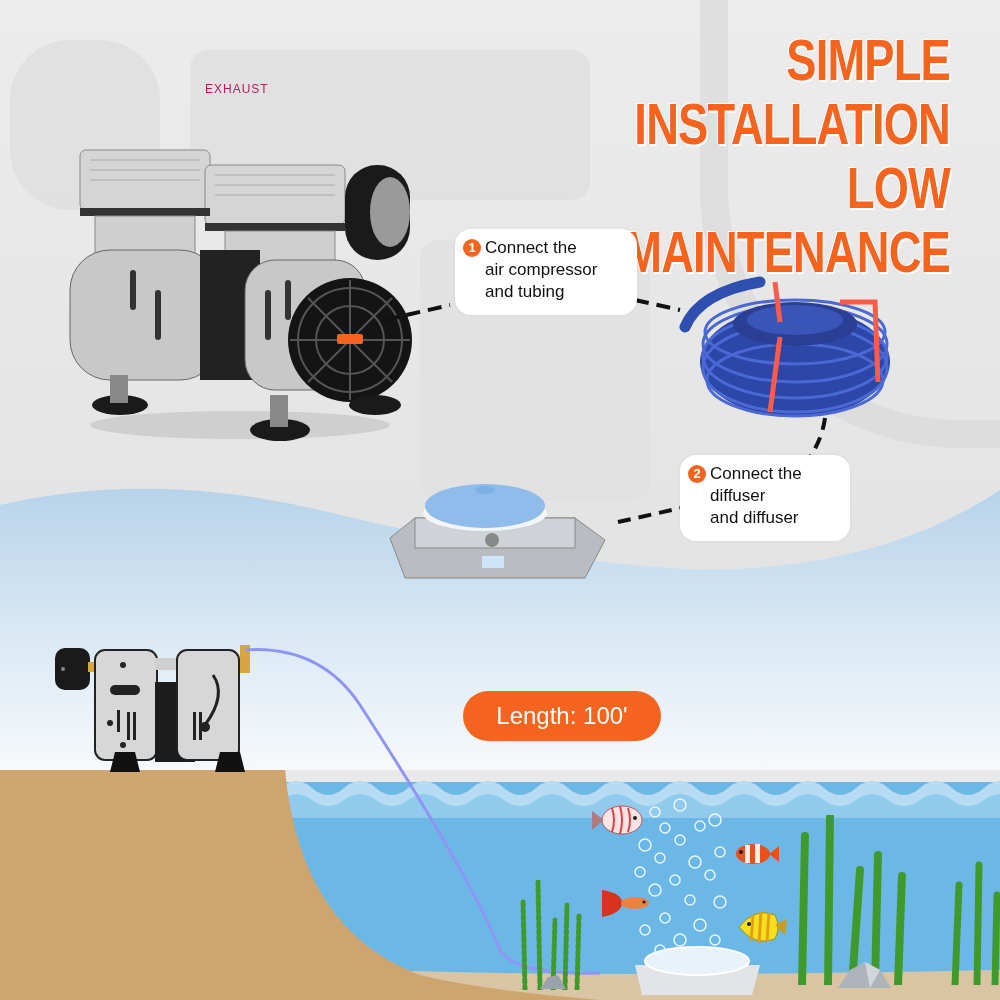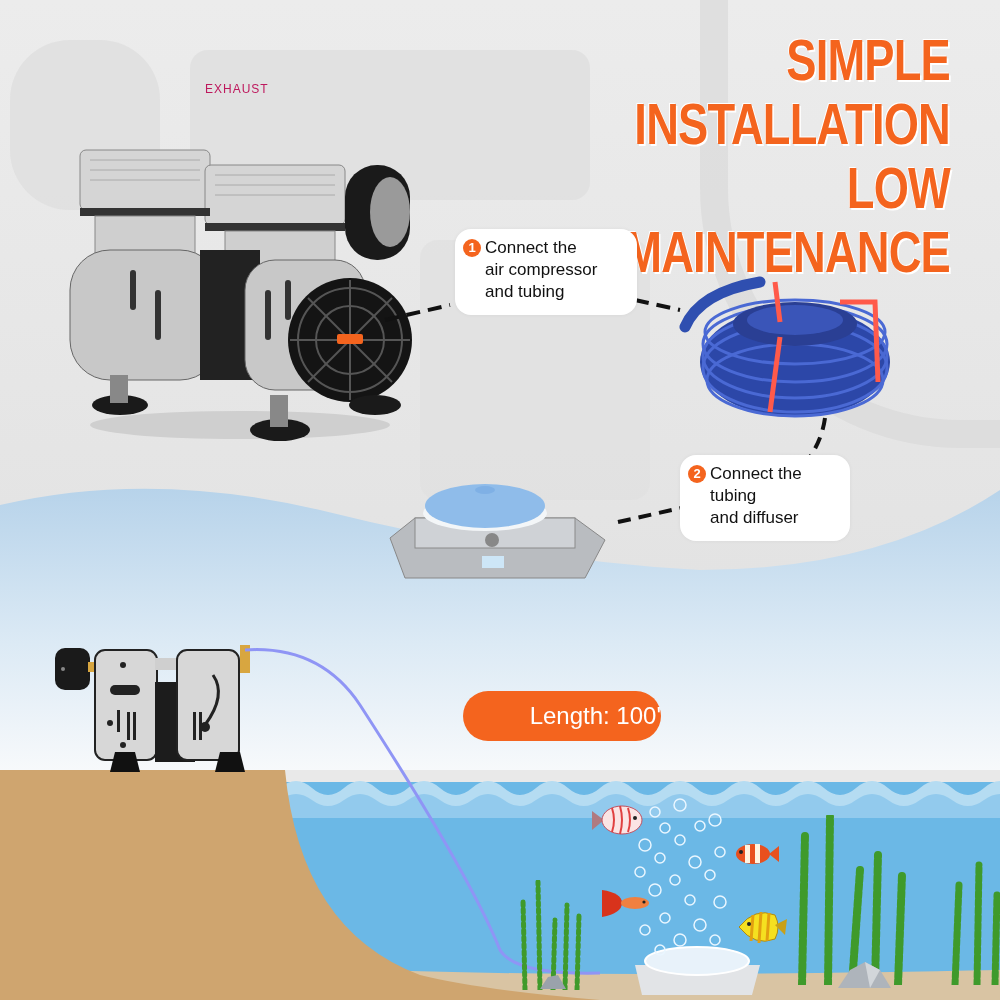--- a/index.html
+++ b/index.html
@@ -3,21 +3,21 @@
 <meta charset="utf-8">
 <style>
   html,body{margin:0;padding:0;}
   body{width:1000px;height:1000px;overflow:hidden;position:relative;background:#e9e9e9;font-family:"Liberation Sans",sans-serif;}
   .abs{position:absolute;}
   .bg-top{left:0;top:0;width:1000px;height:640px;background:linear-gradient(180deg,#ececec 0%,#e6e6e6 60%,#e2e2e2 100%);}
   .ghost{background:#dedede;border-radius:18px;opacity:.75;}
   .title{left:400px;top:28px;width:550px;text-align:right;color:#f4641e;font-family:"Liberation Sans",sans-serif;font-weight:700;font-size:58px;line-height:64px;letter-spacing:-1px;transform:scaleX(.78);transform-origin:right top;text-shadow:2px 2px 0 #fff,-1px -1px 0 #fff;}
   .callout{background:#fff;border-radius:16px;box-shadow:0 0 4px rgba(0,0,0,.05);padding:8px 12px 8px 30px;font-size:17px;line-height:22px;color:#111;}
   .num{position:absolute;left:8px;top:10px;width:18px;height:18px;border-radius:50%;background:#f4641e;color:#fff;font-size:13px;font-weight:700;text-align:center;line-height:18px;}
-  .pill{left:463px;top:691px;width:198px;height:50px;border-radius:25px;background:#f4641e;color:#fff;font-size:24px;line-height:50px;text-align:right;}
+  .pill{left:463px;top:691px;width:198px;height:50px;border-radius:25px;background:#f4641e;color:#fff;font-size:24px;line-height:50px;text-align:center;}
   svg{display:block;}
 </style>
 </head>
 <body>
 
 <div class="abs bg-top"></div>
 
 <div class="abs ghost" style="left:10px;top:40px;width:150px;height:170px;border-radius:60px;"></div>
 <div class="abs ghost" style="left:190px;top:50px;width:400px;height:150px;"></div>
 <div class="abs" style="left:205px;top:82px;font-size:12px;color:#be185d;letter-spacing:1px;">EXHAUST</div>
@@ -140,21 +140,21 @@
   </svg>
 </div>
 
 <svg class="abs" style="left:615px;top:500px;" width="70" height="30" viewBox="0 0 70 30">
   <path d="M3 22 L66 8" stroke="#111" stroke-width="4" stroke-dasharray="13 8" fill="none"></path>
 </svg>
 
 <div class="abs callout" style="left:680px;top:455px;width:128px;height:70px;">
   <span class="num">2</span>
   <div>Connect the</div>
-  <div>tubing</div>
+  <div>diffuser</div>
   <div>and diffuser</div>
 </div>
 
 <svg class="abs" style="left:0;top:770px;" width="1000" height="230" viewBox="0 0 1000 230">
 
   <rect x="280" y="12" width="720" height="218" fill="#6bb8e6"></rect>
 
   <path d="M280 18 q16 -14 32 0 t32 0 t32 0 t32 0 t32 0 t32 0 t32 0 t32 0 t32 0 t32 0 t32 0 t32 0 t32 0 t32 0 t32 0 t32 0 t32 0 t32 0 t32 0 t32 0 t32 0 t32 0 t32 0 L1000 40 L280 40Z" fill="#b5dcf2"></path>
   <path d="M280 30 q16 -12 32 0 t32 0 t32 0 t32 0 t32 0 t32 0 t32 0 t32 0 t32 0 t32 0 t32 0 t32 0 t32 0 t32 0 t32 0 t32 0 t32 0 t32 0 t32 0 t32 0 t32 0 t32 0 t32 0 L1000 48 L280 48Z" fill="#92caed"></path>
 

